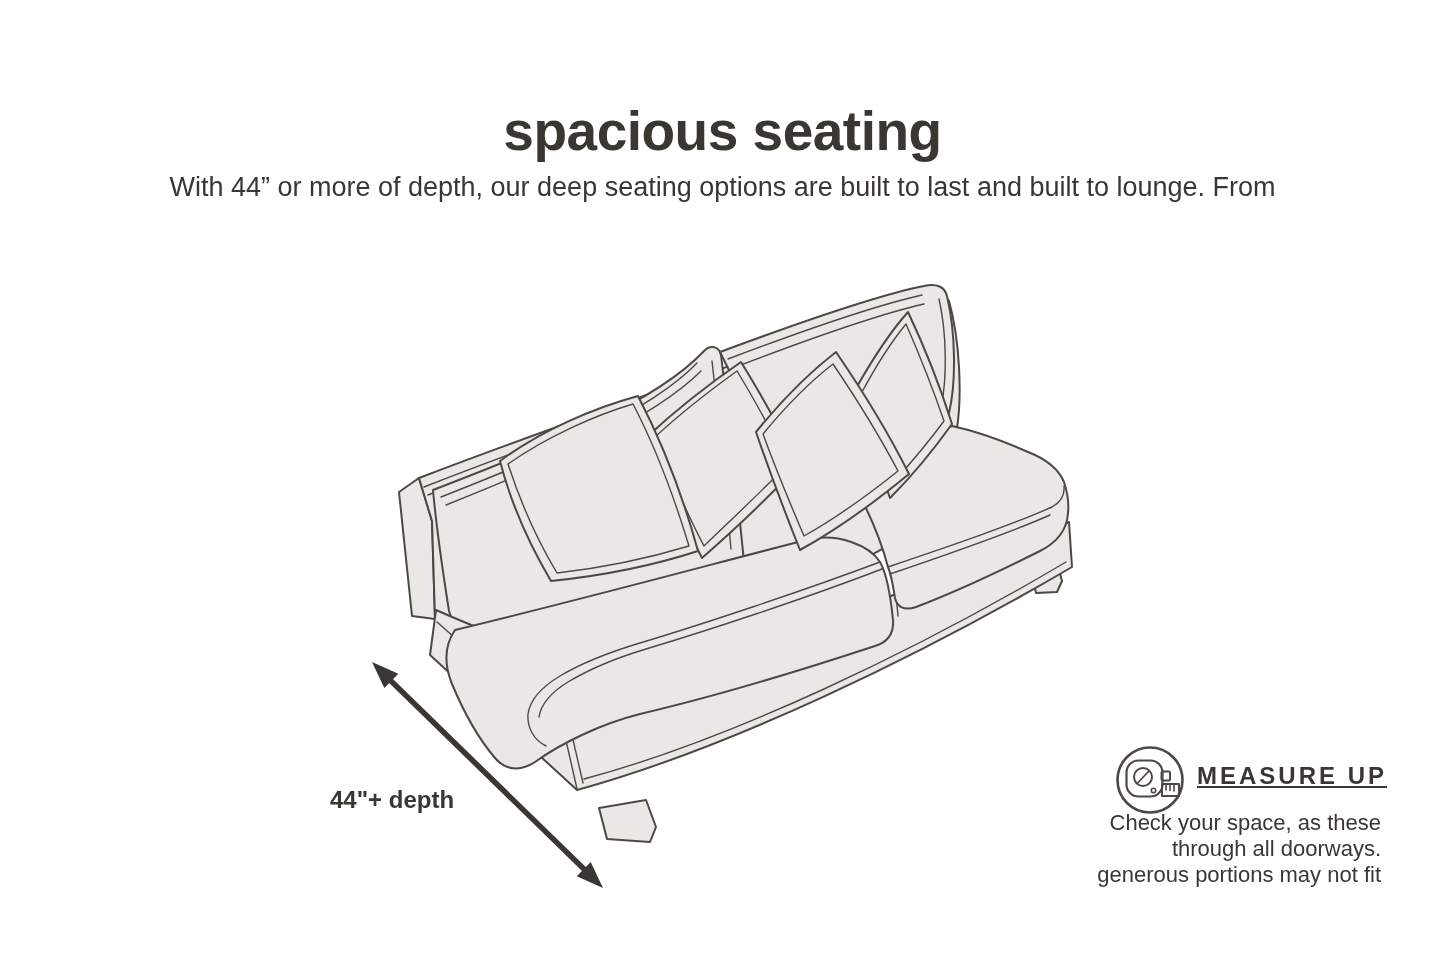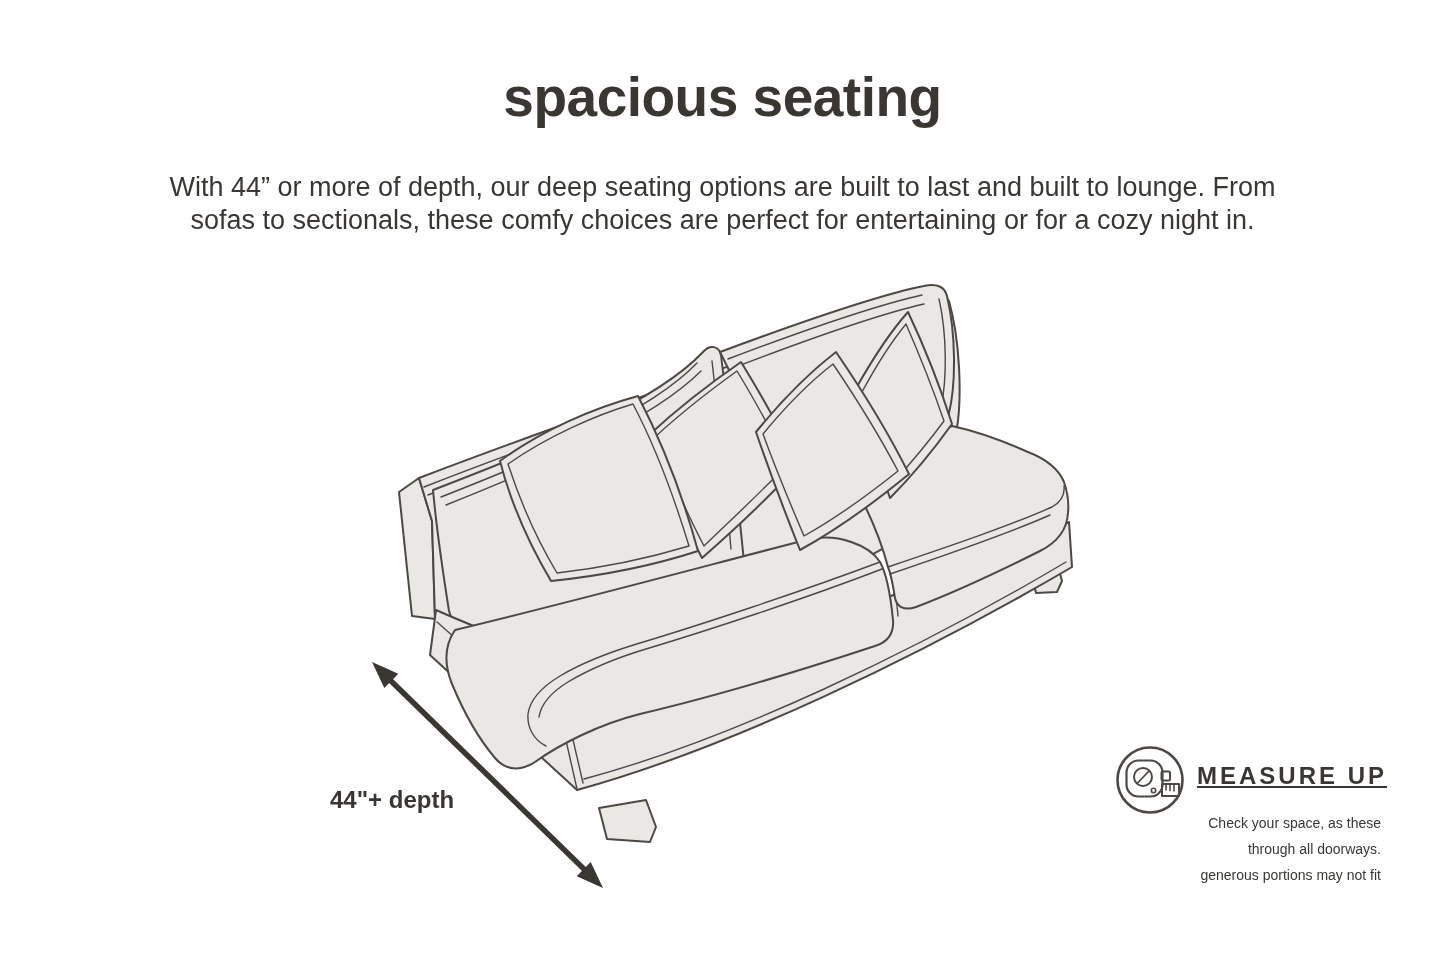--- a/index.html
+++ b/index.html
@@ -12,21 +12,21 @@
   html,body{background:var(--bg);}
   .page{
     position:relative;
     width:1445px;height:964px;
     background:var(--bg);
     overflow:hidden;
     font-family:"Liberation Sans","DejaVu Sans",sans-serif;
     color:var(--text);
   }
   .title{
-    position:absolute;top:70px;left:0;width:100%;
+    position:absolute;top:104px;left:0;width:100%;
     text-align:center;
     font-size:55px;font-weight:bold;line-height:1;
     letter-spacing:-0.5px;
   }
   .intro{
     position:absolute;top:171px;left:0;width:100%;
     text-align:center;
     font-size:27px;line-height:33px;
   }
   .sofa-svg{position:absolute;top:0;left:0;width:1445px;height:964px;}
@@ -41,33 +41,32 @@
   .mu-icon{position:absolute;left:1113px;top:743px;width:74px;height:74px;}
   .mu-icon .ln{fill:none;stroke:var(--line);stroke-linecap:round;stroke-linejoin:round;}
   .mu-heading{
     position:absolute;left:1197px;top:764px;
     font-size:24px;font-weight:bold;line-height:1;
     letter-spacing:3px;white-space:nowrap;text-decoration:underline;
   }
   .mu-note{
     position:absolute;left:1050px;top:810px;width:331px;
     text-align:right;
-    font-size:14px;line-height:26px;
+    font-size:22px;line-height:26px;
   }
 </style>
 </head>
 <body>
 
 <div class="page">
 
   <h1 class="title">spacious seating</h1>
 
   <div class="intro">
     <div>With 44” or more of depth, our deep seating options are built to last and built to lounge. From</div>
-    <div>sofas to sectionals, these comfy choices are perfect for entertaining or for a cozy night in.</div>
   </div>
 
   <svg class="sofa-svg" viewBox="0 0 1445 964" aria-hidden="true">
     <g>
       <path class="shape" d="M 399 492 L 419 478 L 432 521 L 435 619 L 412 616 Z"></path>
       <path class="shape" d="M 419 478 C 560 424, 780 348, 905 306 C 925 299, 944 292, 949 301 C 960 340, 962 396, 957 428 C 955 446, 948 457, 936 463 L 1030 466 L 720 640 L 500 680 L 435 619 L 432 521 Z"></path>
       <path class="pipe" d="M 424 487 C 562 433, 780 357, 940 305"></path>
       <path class="pipe" d="M 428 495 C 566 441, 782 365, 941 313"></path>
     </g>
 

